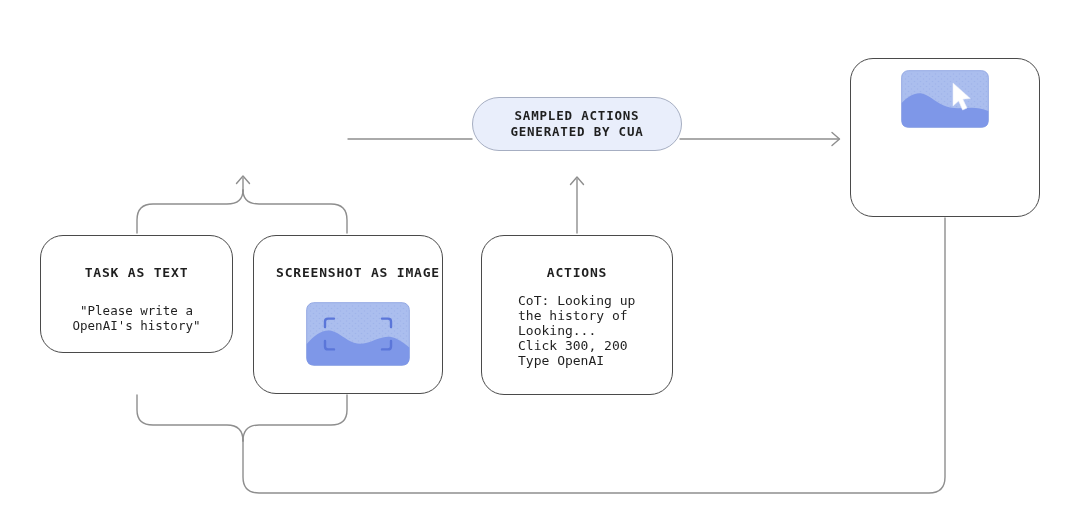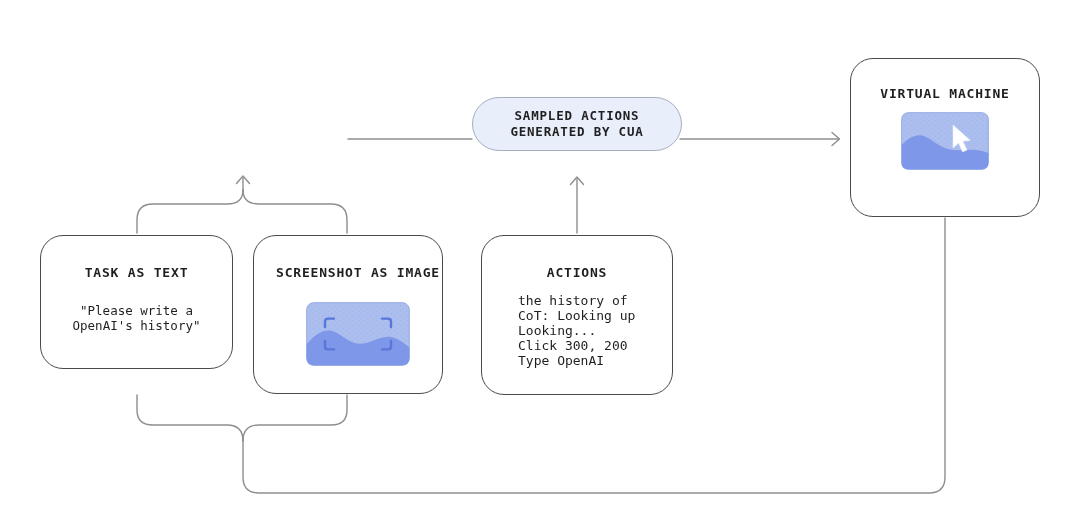--- a/index.html
+++ b/index.html
@@ -18,21 +18,21 @@
   .pill-input{left:145px;top:115px;width:203px;height:48px;}
   .pill-sampled{left:472px;top:97px;width:208px;height:52px;}
 
   .node{
     position:absolute;background:#ffffff;border:1.4px solid #4a4a4a;border-radius:23px;
     box-sizing:border-box;text-align:center;
   }
   .node-title{font-weight:bold;font-size:13px;letter-spacing:0.8px;padding-top:29px;}
   .node-vm{left:850px;top:58px;width:190px;height:159px;}
   .node-vm .node-title{padding-top:27px;}
-  .node-task{left:40px;top:235px;width:193px;height:134px;}
+  .node-task{left:40px;top:235px;width:193px;height:118px;}
   .node-screenshot{left:253px;top:235px;width:190px;height:159px;padding-left:20px;}
   .node-actions{left:481px;top:235px;width:192px;height:160px;}
 
   .body-text{font-size:12.5px;line-height:15px;margin-top:23px;}
   .body-text div{white-space:pre;}
   .actions-body{font-size:13px;line-height:15px;margin-top:13px;text-align:left;padding-left:36px;}
   .actions-body div{white-space:pre;}
 
   .thumb{display:inline-block;margin-top:22px;}
   .node-vm .thumb{margin-top:11px;}
@@ -75,21 +75,20 @@
   </svg>
 
 
   <div class="pill pill-sampled">
     <span>SAMPLED ACTIONS</span>
     <span>GENERATED BY CUA</span>
   </div>
 
 
   <div class="node node-vm">
-    <div class="node-title">VIRTUAL MACHINE</div>
     <span class="thumb">
       <svg width="88" height="58" viewBox="0 0 88 58">
         <rect x="0.7" y="0.7" width="86.6" height="56.6" rx="6.5" fill="#abbeee" stroke="#93a8e3" stroke-width="1"></rect>
         <rect x="2" y="2" width="84" height="54" rx="5.5" fill="url(#dots)" opacity="0.55"></rect>
         <path d="M0.7 33 C 9 24.5, 17 21, 25 25 C 33 29, 39 35.5, 49 37.5 C 62 40, 73 34.5, 87.3 41 L87.3 50.8 Q87.3 57.3 80.8 57.3 L7.2 57.3 Q0.7 57.3 0.7 50.8 Z" fill="#7e97e8"></path>
         <path d="M52 13 L52 36 L57.6 31 L61.6 40 L66 38 L61.9 29.2 L69.3 28.4 Z" fill="#ffffff" stroke="#e8ecf8" stroke-width="0.6"></path>
       </svg>
     </span>
   </div>
 
@@ -114,21 +113,21 @@
           <path d="M85 39 V44.4 Q85 47.4 82 47.4 H76"></path>
           <path d="M28 47.4 H22 Q19 47.4 19 44.4 V39"></path>
         </g>
       </svg>
     </span>
   </div>
 
   <div class="node node-actions">
     <div class="node-title">ACTIONS</div>
     <div class="actions-body">
+      <div>CoT: Looking up</div>
       <div>the history of</div>
-      <div>CoT: Looking up</div>
       <div>Looking...</div>
       <div>Click 300, 200</div>
       <div>Type OpenAI</div>
     </div>
   </div>
 
 </div>
 
 </body></html>

